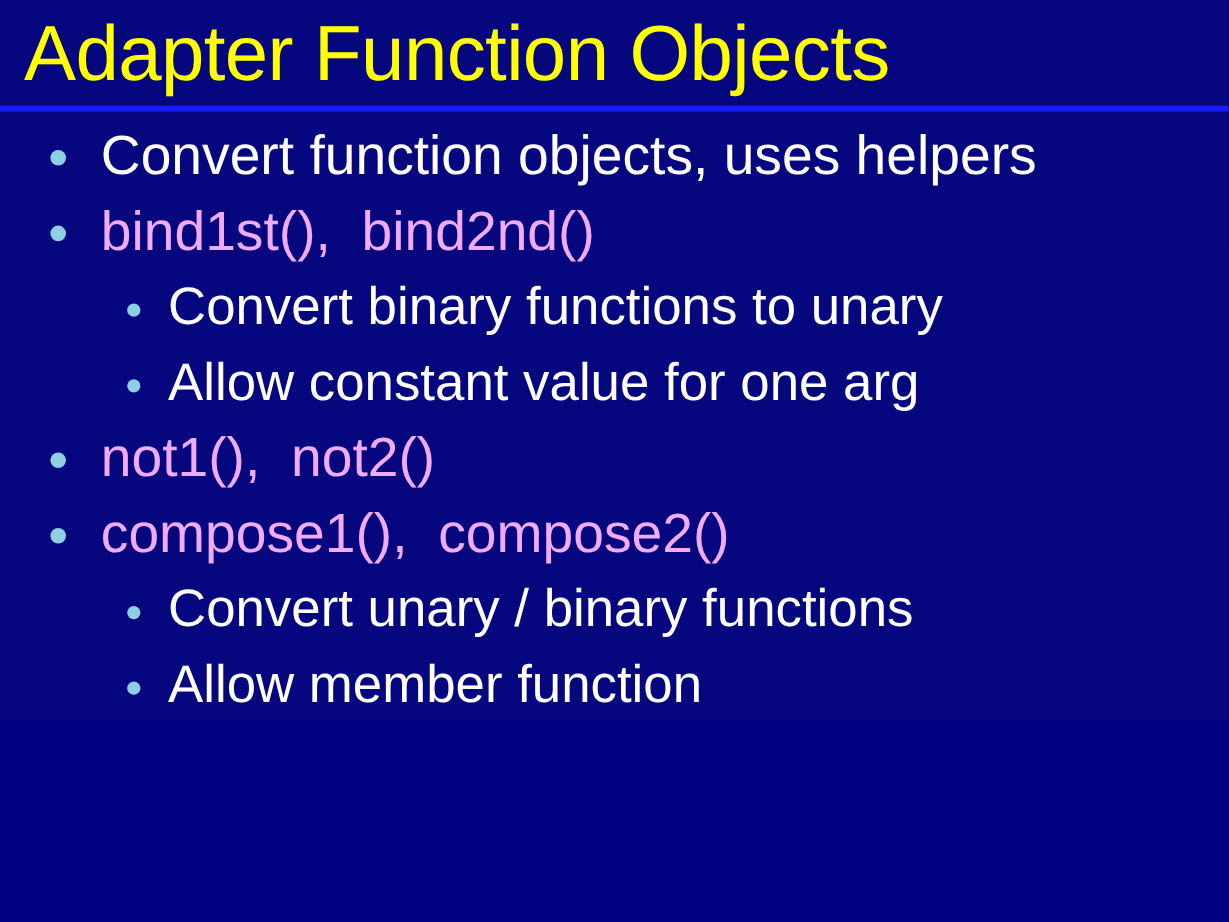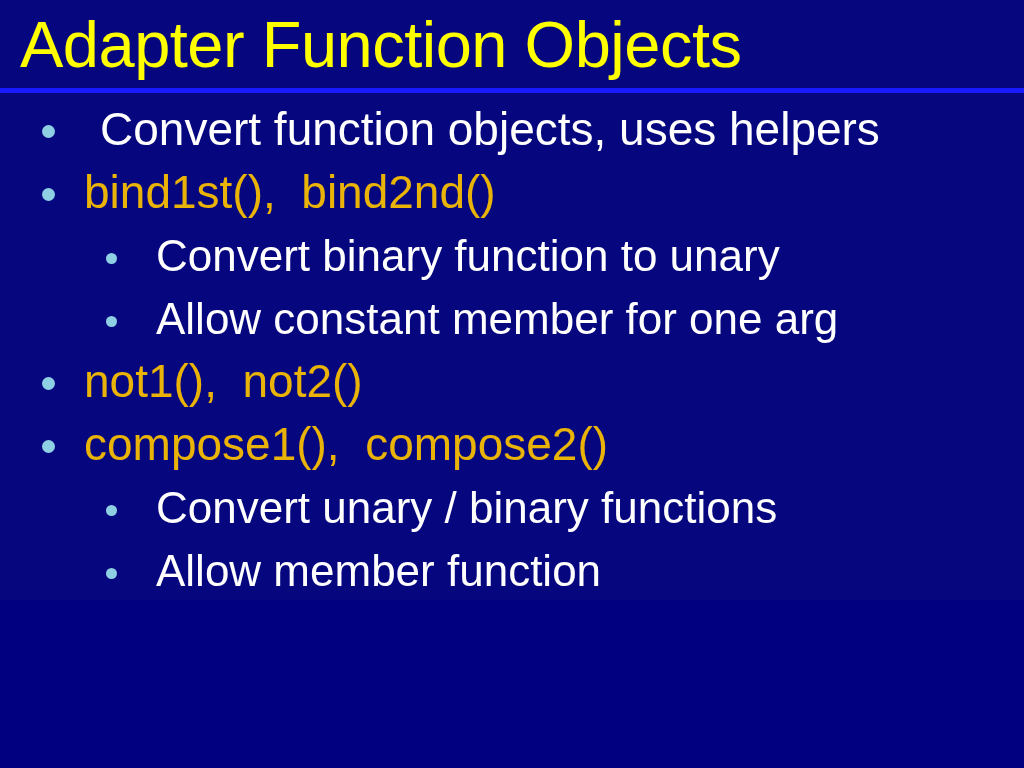--- a/index.html
+++ b/index.html
@@ -79,22 +79,22 @@
   }
   .txt {
     display: inline-block;
     font-size: 45px;
     line-height: 63px;
     white-space: pre;
     vertical-align: top;
   }
   .lvl1 > .txt { font-size: 46px; }
   .lvl2 > .txt { font-size: 44px; }
-  .c-white  { color: #ffffff; margin-left: 16px; }
-  .c-yellow { color: #eab308; }
+  .c-white  { color: #ffffff; }
+  .c-yellow { color: #f0abfc; }
 </style>
 </head>
 <body>
 
 <div id="slide">
 
   <div id="title-area">
     <h1 id="slide-title">Adapter Function Objects</h1>
     <div id="title-rule"></div>
   </div>
@@ -106,26 +106,26 @@
       <span class="txt c-white">Convert function objects, uses helpers</span>
     </div>
 
     <div class="bullet-row lvl1">
       <span class="dot"></span>
       <span class="txt c-yellow">bind1st(),  bind2nd()</span>
     </div>
 
     <div class="bullet-row lvl2">
       <span class="dot"></span>
-      <span class="txt c-white">Convert binary function to unary</span>
+      <span class="txt c-white">Convert binary functions to unary</span>
     </div>
 
     <div class="bullet-row lvl2">
       <span class="dot"></span>
-      <span class="txt c-white">Allow constant member for one arg</span>
+      <span class="txt c-white">Allow constant value for one arg</span>
     </div>
 
     <div class="bullet-row lvl1">
       <span class="dot"></span>
       <span class="txt c-yellow">not1(),  not2()</span>
     </div>
 
 
     <div class="bullet-row lvl1">
       <span class="dot"></span>

